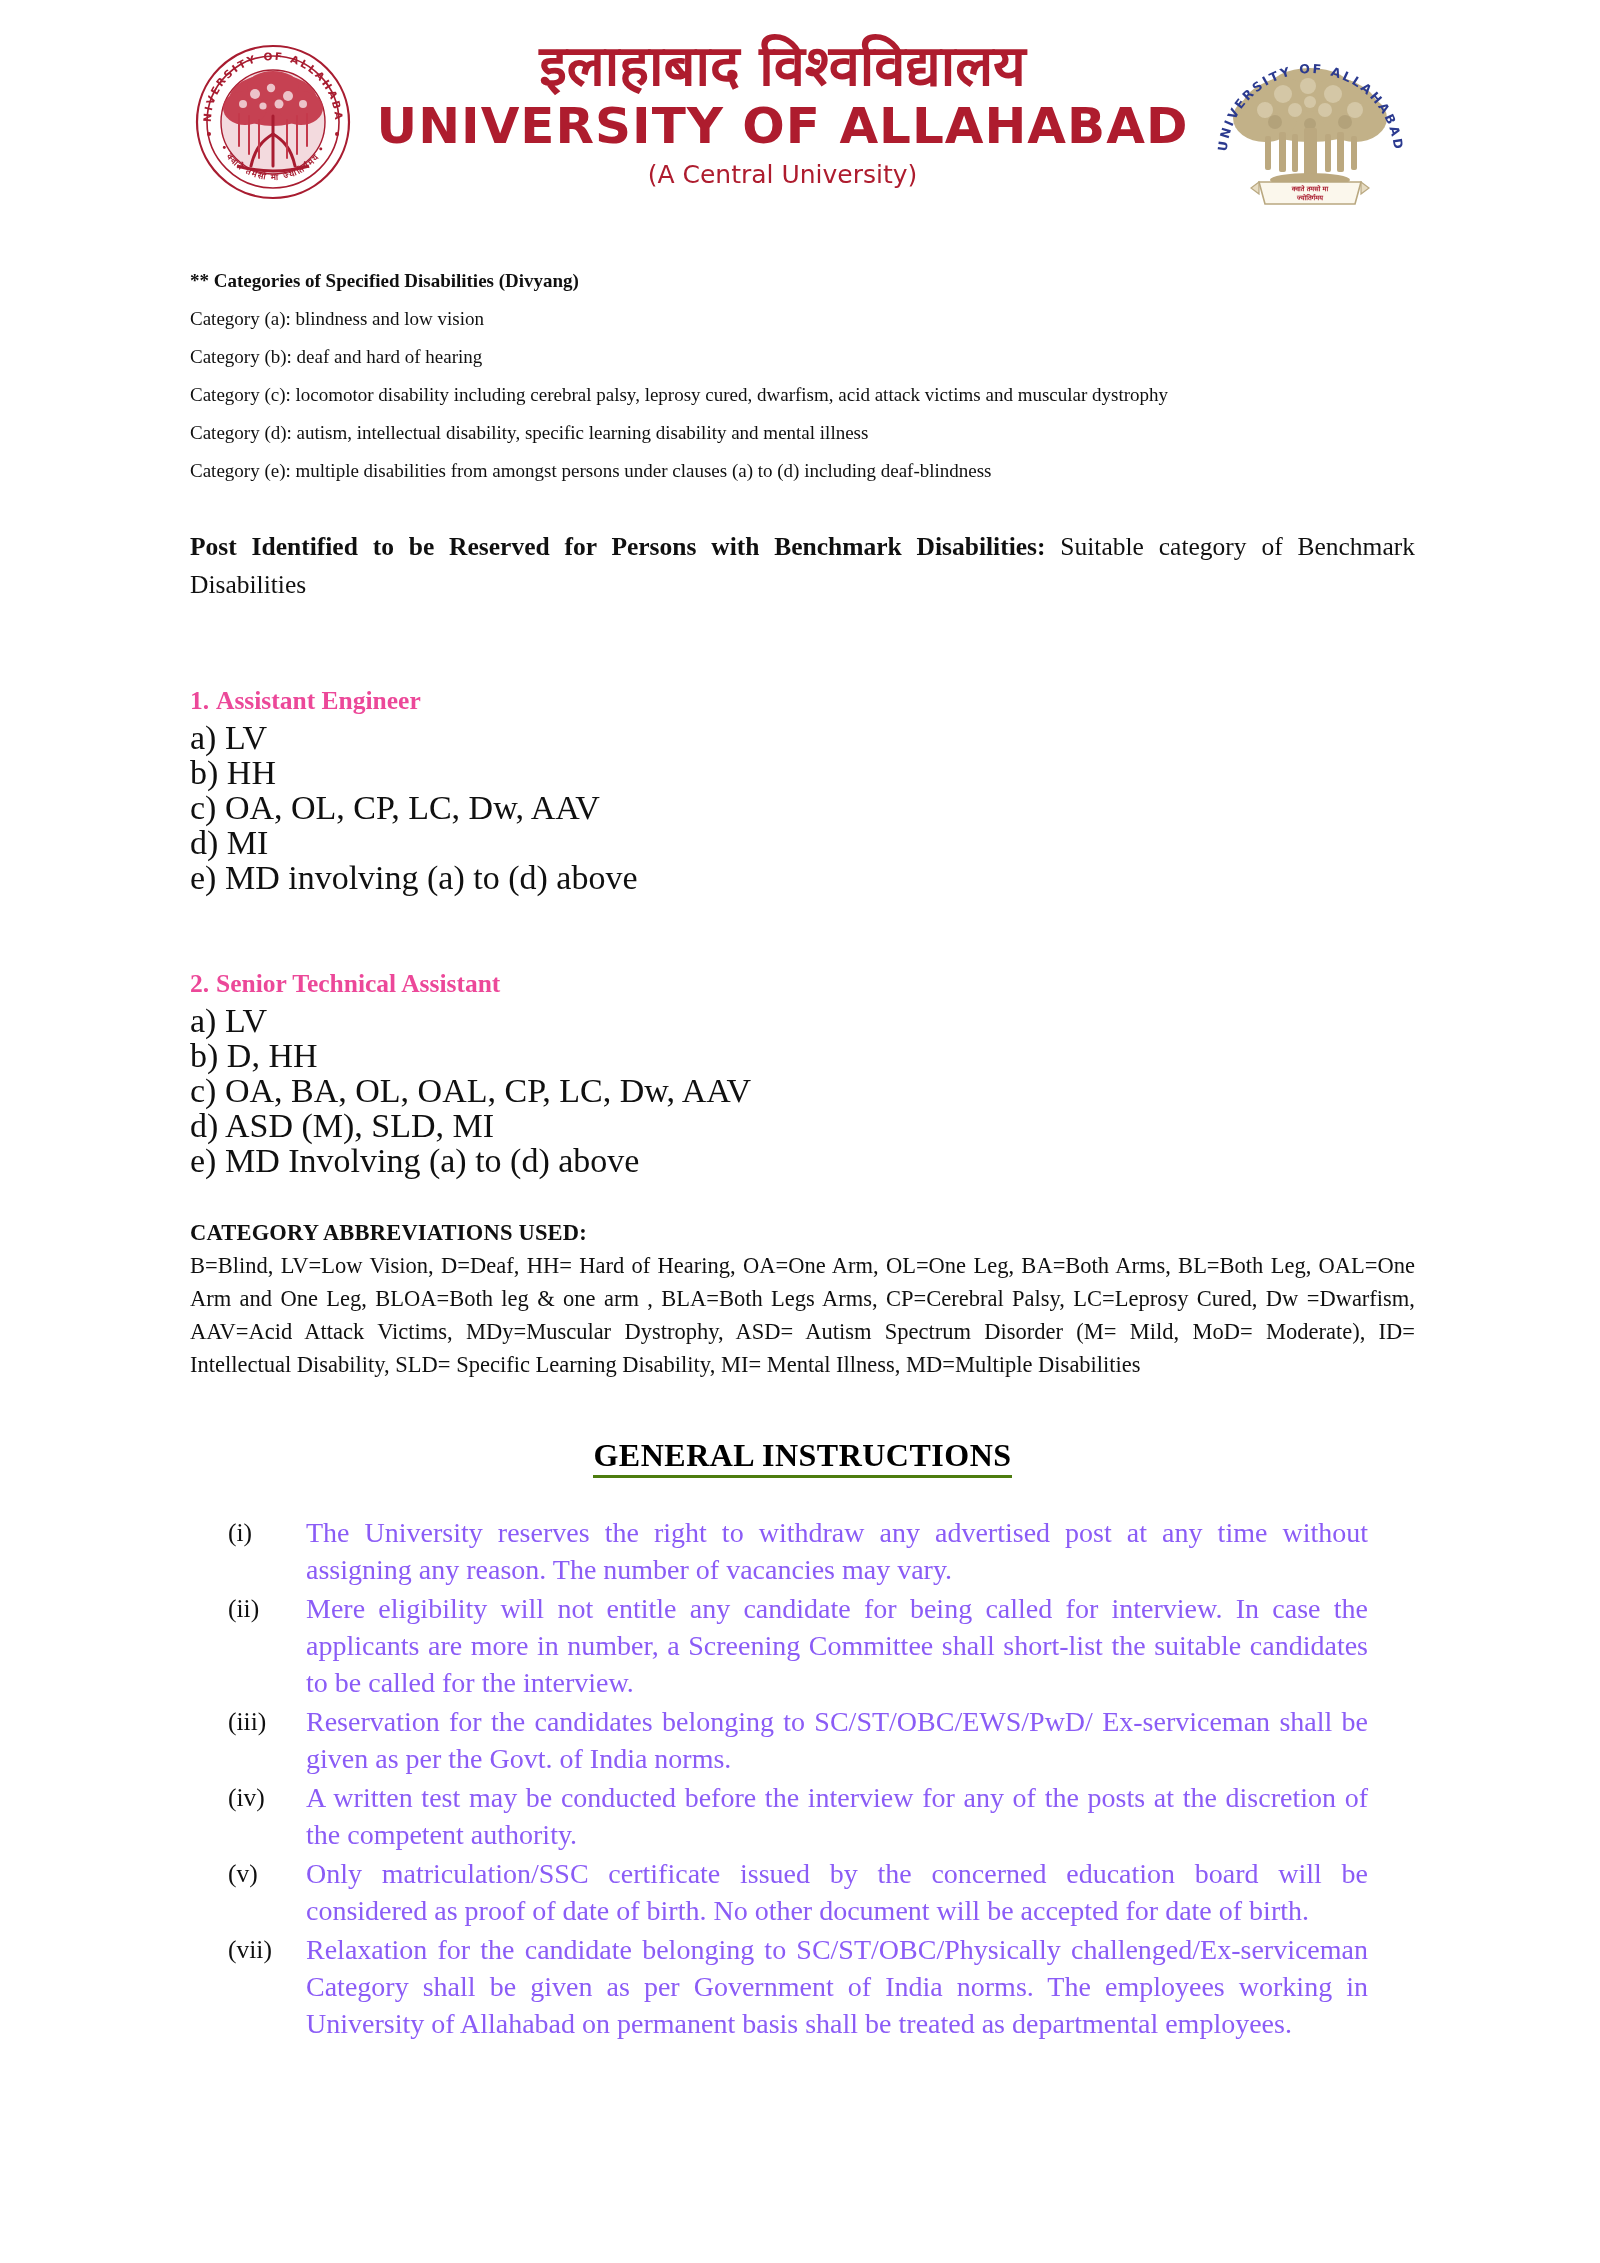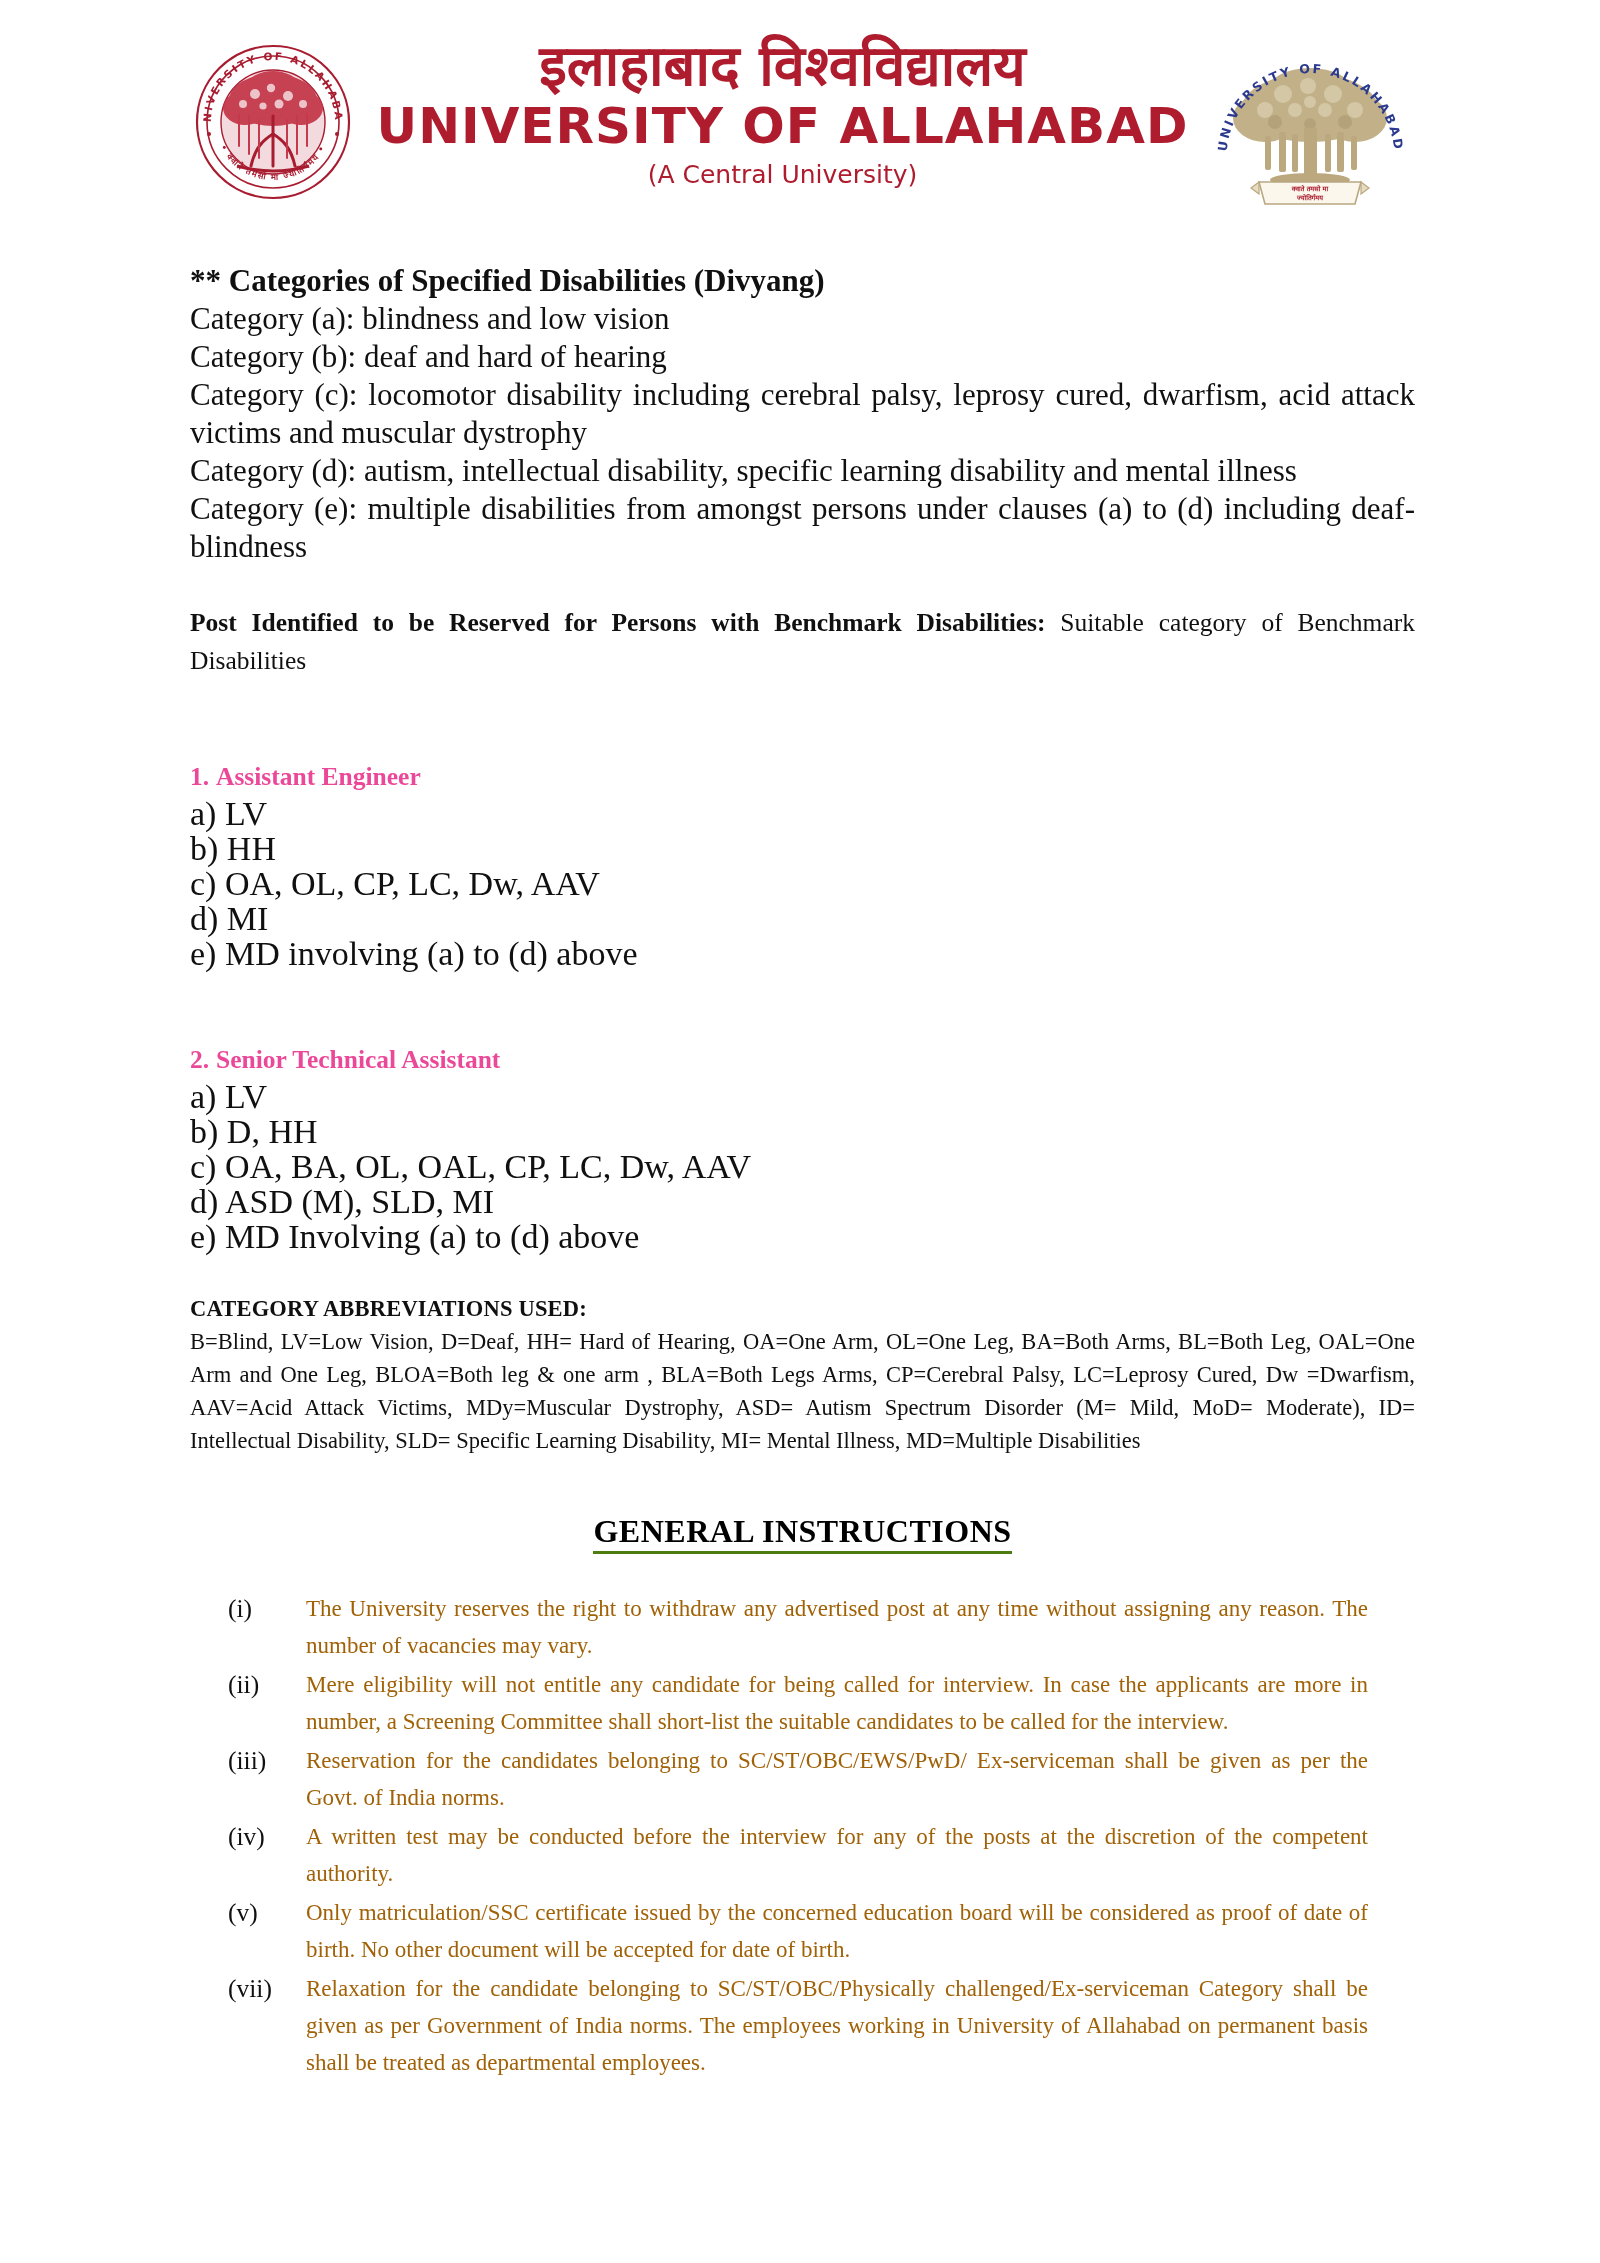--- a/index.html
+++ b/index.html
@@ -100,21 +100,21 @@
 
   
   .body-area {
     position: absolute;
     left: 190px;
     top: 262px;
     width: 1225px;
   }
 
   .p {
-    font-size: 31px;
+    font-size: 19px;
     line-height: 38px;
     text-align: justify;
     text-justify: inter-word;
     color: #101010;
   }
   .p.nojust { text-align: left; }
 
   .bold { font-weight: 700; }
 
   .heading-run {
@@ -182,25 +182,25 @@
   }
   .gi-num {
     flex: 0 0 78px;
     font-size: 25.5px;
     line-height: 37px;
     color: #101010;
     text-align: left;
   }
   .gi-text {
     flex: 1 1 auto;
-    font-size: 23px;
+    font-size: 28px;
     line-height: 37px;
     text-align: justify;
     text-justify: inter-word;
-    color: #a16207;
+    color: #8b5cf6;
   }
   .gi-text.last-left { text-align: justify; }
 </style>
 </head>
 <body>
 
 <div class="page">
 
   <div class="letterhead">
     <div class="lh-inner">

